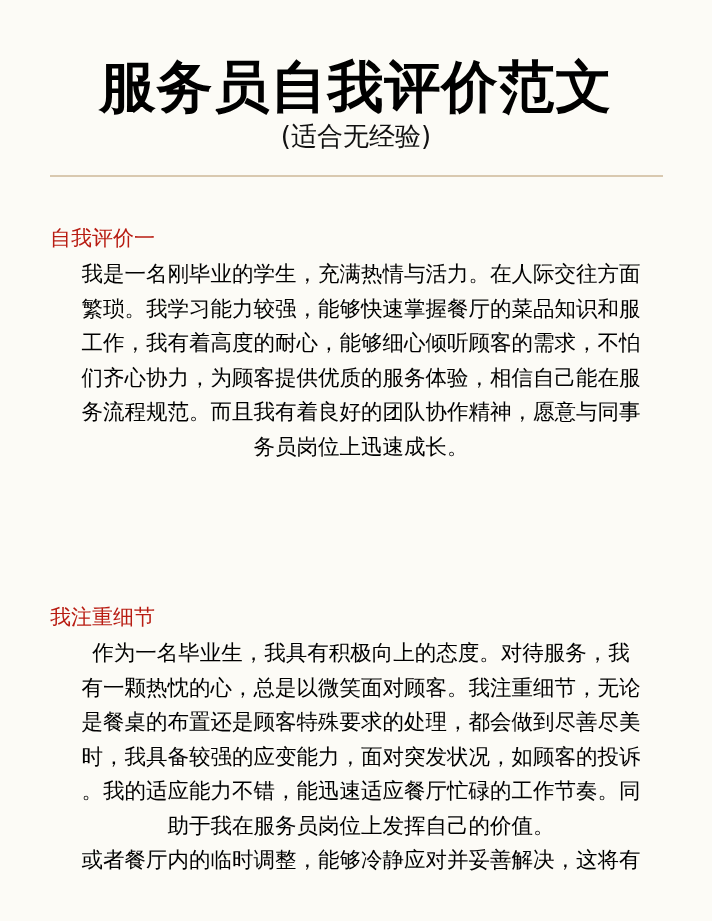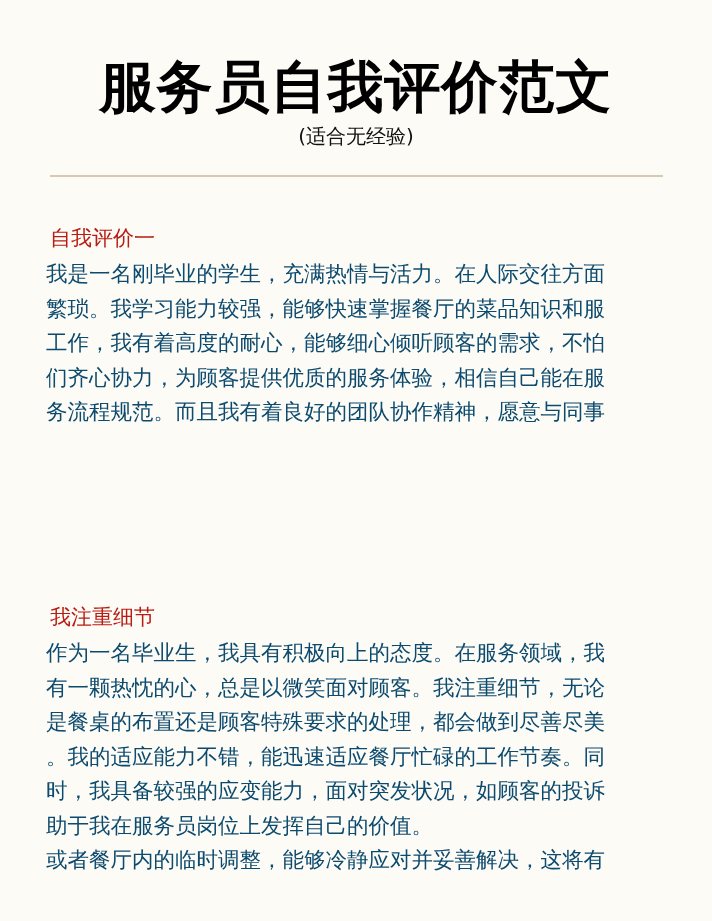--- a/index.html
+++ b/index.html
@@ -10,54 +10,55 @@
     color: #111;
     position: relative;
   }
   .title {
     position: absolute; left: 0; width: 712px; top: 52px;
     text-align: center; font-size: 56px; font-weight: bold;
     line-height: 70px; letter-spacing: 1px; color: #000;
   }
   .subtitle {
     position: absolute; left: 0; width: 712px; top: 118px;
-    text-align: center; font-size: 20px; line-height: 36px; color: #111;
+    text-align: center; font-size: 26px; line-height: 36px; color: #111;
   }
   .divider {
     position: absolute; left: 50px; width: 613px; top: 175px;
     height: 2px; background: #d9c9b0;
   }
   .section { position: absolute; left: 46px; width: 630px; }
   .sec-title {
     font-size: 21px; color: #b81c12; line-height: 30px; margin: 4px;
   }
   .line {
-    font-size: 21.5px; line-height: 34.5px; white-space: nowrap; color: #0c4a6e;
+    font-size: 21.5px; line-height: 34.5px; white-space: nowrap; color: #000000; text-align: center;
   }
   #s1 { top: 219px; }
   #s2 { top: 598px; }
 </style>
 </head>
 <body>
 
 <div class="title">服务员自我评价范文</div>
 <div class="subtitle">(适合无经验)</div>
 <div class="divider"></div>
 
 <div class="section" id="s1">
   <div class="sec-title">自我评价一</div>
   <div class="line">我是一名刚毕业的学生，充满热情与活力。在人际交往方面</div>
   <div class="line">繁琐。我学习能力较强，能够快速掌握餐厅的菜品知识和服</div>
   <div class="line">工作，我有着高度的耐心，能够细心倾听顾客的需求，不怕</div>
   <div class="line">们齐心协力，为顾客提供优质的服务体验，相信自己能在服</div>
   <div class="line">务流程规范。而且我有着良好的团队协作精神，愿意与同事</div>
+  <div class="line">务员岗位上迅速成长。</div>
 </div>
 
 <div class="section" id="s2">
   <div class="sec-title">我注重细节</div>
-  <div class="line">作为一名毕业生，我具有积极向上的态度。在服务领域，我</div>
+  <div class="line">作为一名毕业生，我具有积极向上的态度。对待服务，我</div>
   <div class="line">有一颗热忱的心，总是以微笑面对顾客。我注重细节，无论</div>
   <div class="line">是餐桌的布置还是顾客特殊要求的处理，都会做到尽善尽美</div>
+  <div class="line">时，我具备较强的应变能力，面对突发状况，如顾客的投诉</div>
   <div class="line">。我的适应能力不错，能迅速适应餐厅忙碌的工作节奏。同</div>
-  <div class="line">时，我具备较强的应变能力，面对突发状况，如顾客的投诉</div>
   <div class="line">助于我在服务员岗位上发挥自己的价值。</div>
   <div class="line">或者餐厅内的临时调整，能够冷静应对并妥善解决，这将有</div>
 </div>
 
 </body></html>

